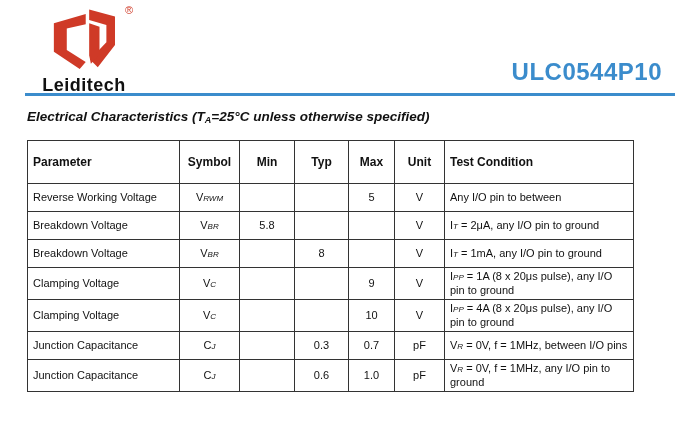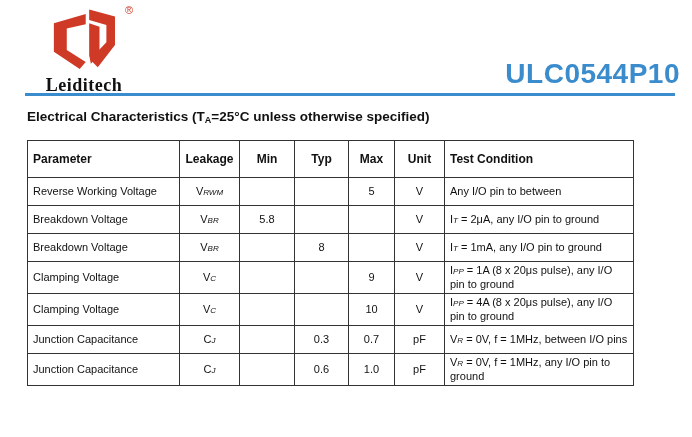--- a/index.html
+++ b/index.html
@@ -11,32 +11,32 @@
   *{box-sizing:border-box;margin:0;padding:0;}
   html,body{background:#ffffff;}
   body{font-family:"Liberation Sans",sans-serif;color:var(--text-color);}
   .page{position:relative;width:692px;height:437px;background:#ffffff;overflow:hidden;}
 
   
   .logo{position:absolute;left:32px;top:7px;width:104px;text-align:center;}
   .logo-mark{position:relative;width:82px;height:62px;margin:0 auto;}
   .logo-mark svg{width:82px;height:62px;display:block;}
   .reg{position:absolute;right:-8px;top:-2px;color:var(--brand-red);font-size:11px;line-height:1;}
-  .logo-text{font-family:Liberation Serif, serif;font-weight:bold;font-size:18px;color:#111;letter-spacing:0.5px;margin-top:6px;}
-  .part{position:absolute;right:12px;top:58px;font-size:28px;font-weight:bold;color:var(--accent-blue);letter-spacing:0.5px;}
+  .logo-text{font-family:Liberation Sans, sans-serif;font-weight:bold;font-size:18px;color:#111;letter-spacing:0.5px;margin-top:6px;}
+  .part{position:absolute;right:30px;top:58px;font-size:24px;font-weight:bold;color:var(--accent-blue);letter-spacing:0.5px;}
   .rule{position:absolute;left:25px;right:17px;top:93px;height:3px;background:var(--accent-blue);}
 
   
-  .title{position:absolute;left:27px;top:109px;font-size:13.5px;font-weight:bold;color:#111;white-space:nowrap;}
+  .title{position:absolute;left:27px;top:109px;font-size:13.5px;font-weight:bold;color:#111;white-space:nowrap;font-style:italic;}
   .title .sub{font-size:9px;vertical-align:-2px;font-weight:bold;}
 
   
   table{position:absolute;left:27px;top:140px;width:606px;border-collapse:collapse;table-layout:fixed;}
   th,td{border:1px solid var(--table-border);font-size:11px;color:#111;padding:2px 5px;vertical-align:middle;background:#fff;}
-  th{font-size:12px;font-weight:bold;height:37px;text-align:center;}
+  th{font-size:12px;font-weight:bold;height:43px;text-align:center;}
   th.left,td.left{text-align:left;}
   td{height:28px;text-align:center;line-height:13px;}
   td .sub,th .sub{font-size:8px;letter-spacing:0;font-style:italic;}
   col.c-param{width:152px;} col.c-symbol{width:60px;} col.c-min{width:55px;}
   col.c-typ{width:54px;} col.c-max{width:46px;} col.c-unit{width:50px;} col.c-cond{width:189px;}
 </style>
 </head>
 <body>
 
 <div class="page">
@@ -65,21 +65,21 @@
         <col class="c-symbol">
         <col class="c-min">
       <col class="c-typ">
         <col class="c-max">
         <col class="c-unit">
         <col class="c-cond">
     </colgroup>
     <thead>
       <tr>
         <th class="left">Parameter</th>
-        <th>Leakage</th>
+        <th>Symbol</th>
         <th>Min</th>
         <th>Typ</th>
         <th>Max</th>
         <th>Unit</th>
         <th class="left">Test Condition</th>
       </tr>
     </thead>
     <tbody id="table-body">
         <tr>
           <td class="left">Reverse Working Voltage</td>

